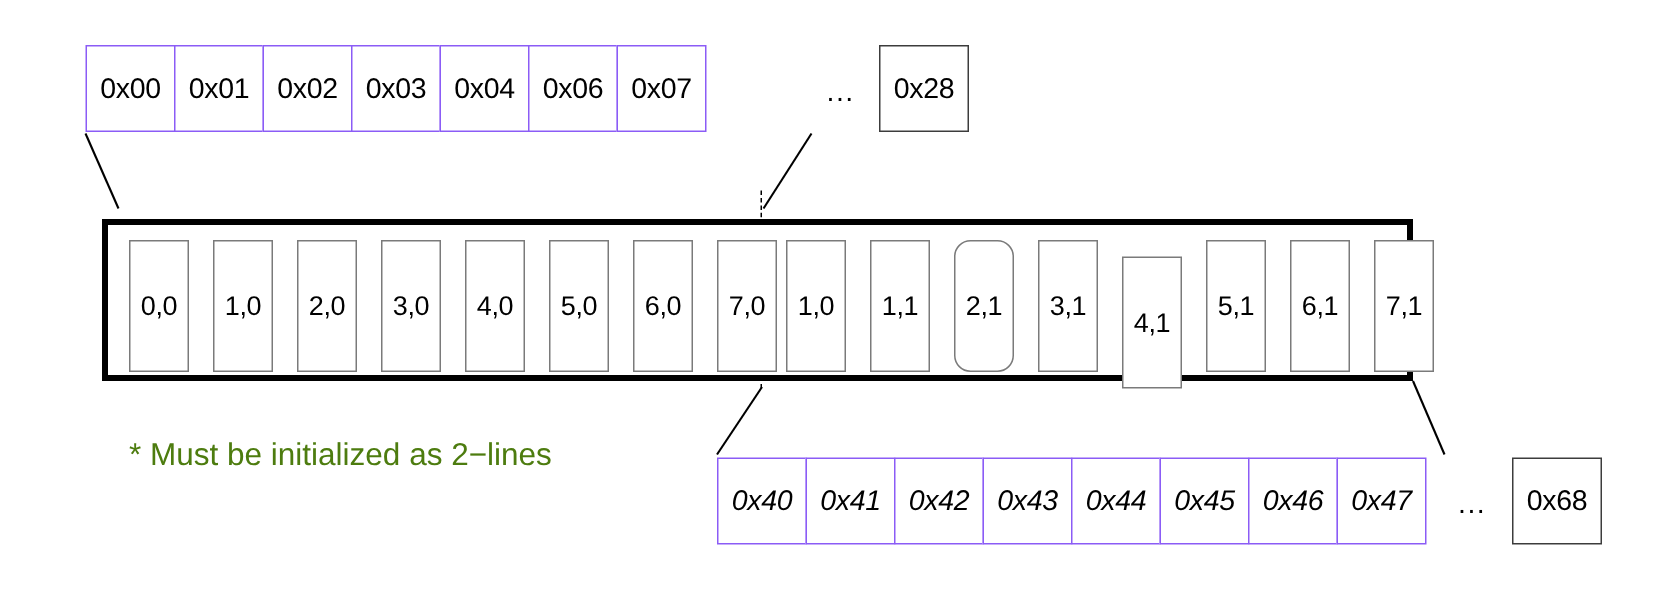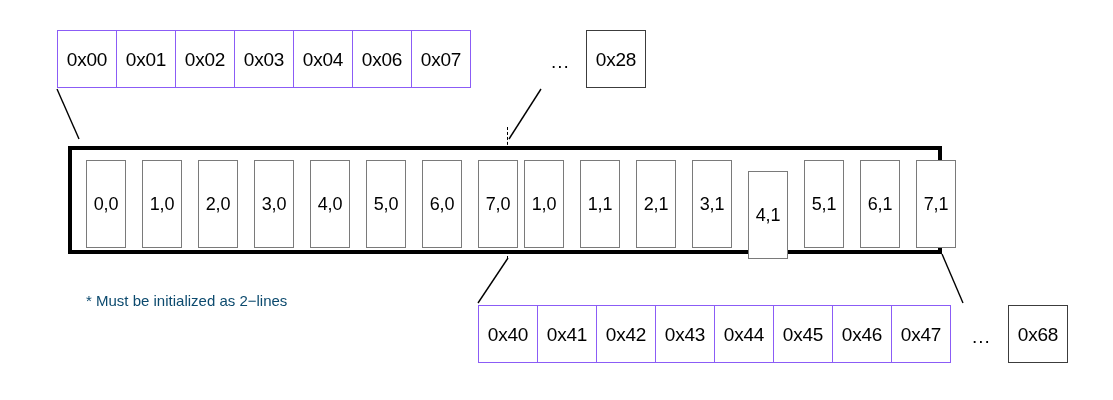--- a/index.html
+++ b/index.html
@@ -100,24 +100,24 @@
     stroke-width: 1.4;
   }
   .divider {
     position: absolute;
     border-left: 1.6px dashed #000000;
     width: 0;
   }
 
   .note {
     position: absolute;
-    font-size: 15px;
+    font-size: 21px;
     line-height: 1;
     white-space: nowrap;
-    color: #0c4a6e;
+    color: #4d7c0f;
   }
 </style>
 </head>
 <body>
 
 <div id="diagram">
 
   <div class="addr-strip" id="top-strip" style="left:57px; top:30px;">
       <div class="addr-cell">0x00</div>
       <div class="addr-cell">0x01</div>
@@ -145,31 +145,31 @@
       <div class="slot" style="left: 14px; top: 10px;">0,0</div>
       <div class="slot" style="left: 70px; top: 10px;">1,0</div>
       <div class="slot" style="left: 126px; top: 10px;">2,0</div>
       <div class="slot" style="left: 182px; top: 10px;">3,0</div>
       <div class="slot" style="left: 238px; top: 10px;">4,0</div>
       <div class="slot" style="left: 294px; top: 10px;">5,0</div>
       <div class="slot" style="left: 350px; top: 10px;">6,0</div>
       <div class="slot" style="left: 406px; top: 10px;">7,0</div>
       <div class="slot" style="left: 452px; top: 10px;">1,0</div>
       <div class="slot" style="left: 508px; top: 10px;">1,1</div>
-      <div class="slot" style="left: 564px; top: 10px;">2,1</div>
+      <div class="slot" style="left: 564px; top: 10px; border-radius: 11px;">2,1</div>
       <div class="slot" style="left: 620px; top: 10px;">3,1</div>
       <div class="slot" style="left: 676px; top: 21px;">4,1</div>
       <div class="slot" style="left: 732px; top: 10px;">5,1</div>
       <div class="slot" style="left: 788px; top: 10px;">6,1</div>
       <div class="slot" style="left: 844px; top: 10px;">7,1</div>
     </div>
 
   <div class="note" style="left:86px; top:293px;">* Must be initialized as 2−lines</div>
 
-  <div class="addr-strip" id="bottom-strip" style="left:478px; top:305px;">
+  <div class="addr-strip" id="bottom-strip" style="left:478px; top:305px;font-style:italic;">
       <div class="addr-cell">0x40</div>
       <div class="addr-cell">0x41</div>
       <div class="addr-cell">0x42</div>
       <div class="addr-cell">0x43</div>
       <div class="addr-cell">0x44</div>
       <div class="addr-cell">0x45</div>
       <div class="addr-cell">0x46</div>
       <div class="addr-cell">0x47</div>
     </div>
 

